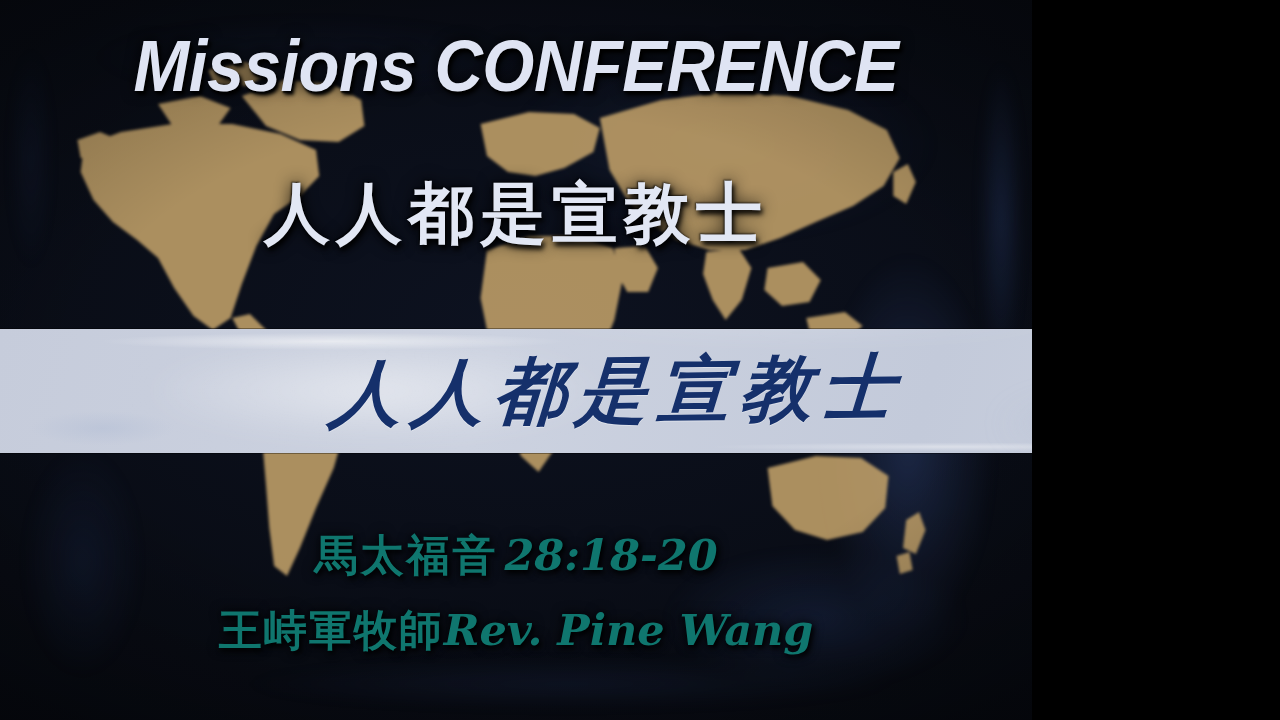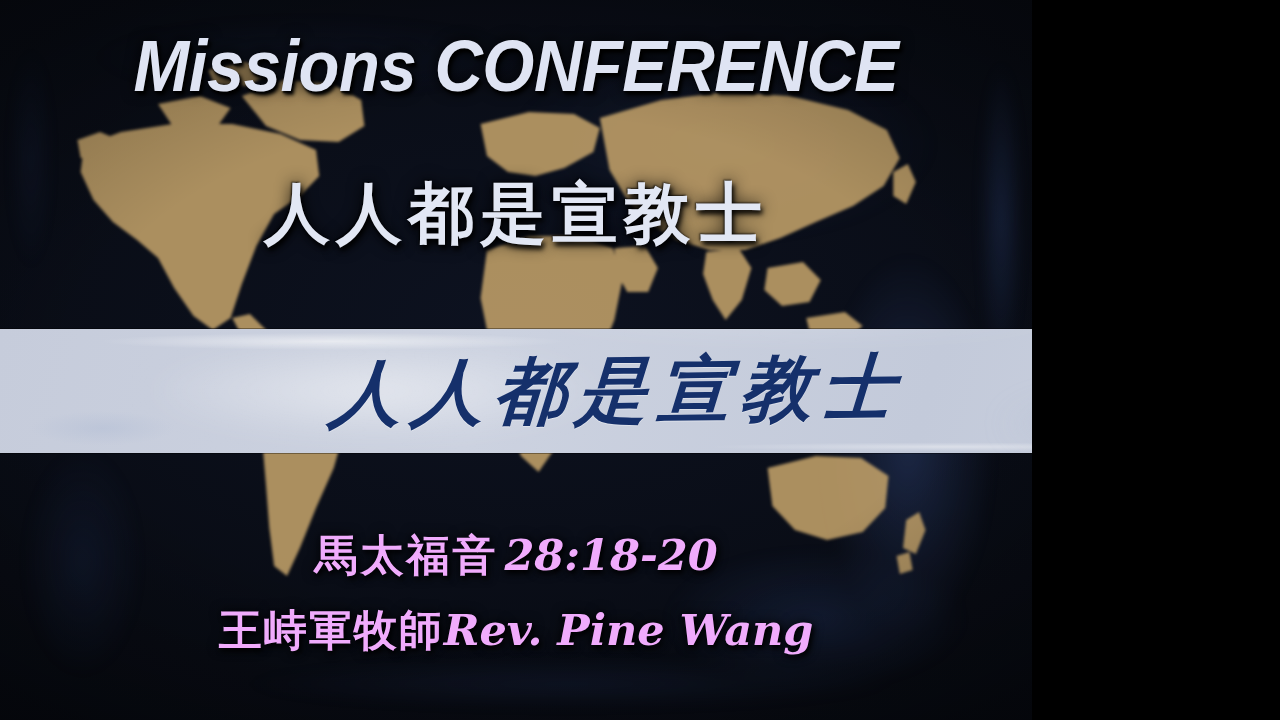--- a/index.html
+++ b/index.html
@@ -144,21 +144,21 @@
     text-shadow: 0 1px 0 rgba(255,255,255,.35);
   }
 
   
   .footer {
     position: absolute;
     left: 0;
     top: 530px;
     width: 100%;
     text-align: center;
-    color: #f0abfc;
+    color: #0f766e;
     font-family: "DejaVu Serif", "Liberation Serif", serif;
   }
   .scripture {
     font-size: 43px;
     line-height: 1.18;
     font-weight: 700;
     letter-spacing: 3px;
     white-space: nowrap;
     text-shadow:
       0 0 12px rgba(0,0,0,.95),

